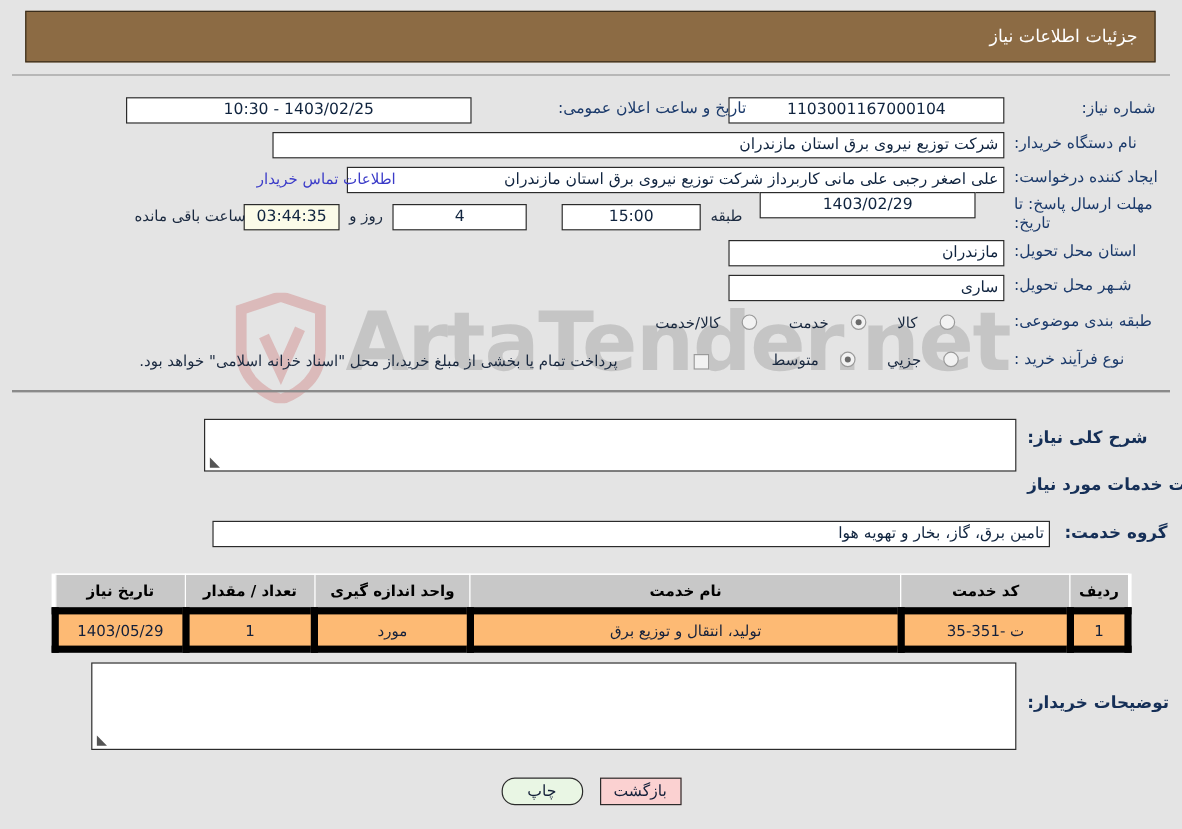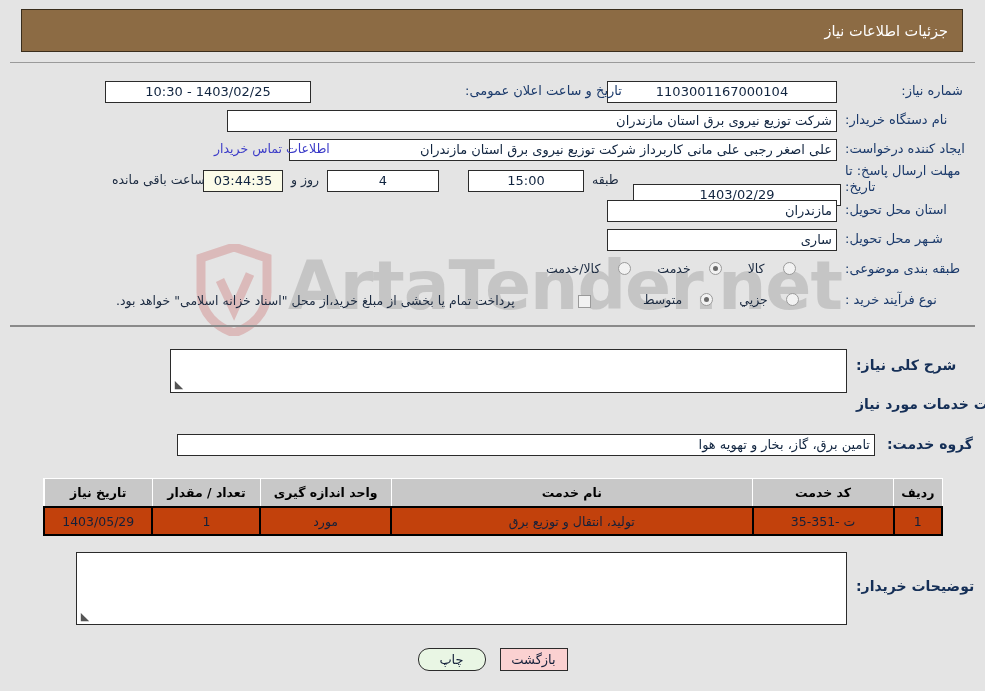--- a/index.html
+++ b/index.html
@@ -218,22 +218,22 @@
     background: #c8c8c8;
     border: 1px solid #ffffff;
     color: #000000;
     font-size: 12.5px;
     font-weight: bold;
     height: 27px;
     padding: 0 4px;
     text-align: center;
   }
   .tbl td {
-    background: #c2410c;
-    border: 2px solid #000000;
+    background: #fdba74;
+    border: 6px solid #000000;
     color: #14203a;
     font-size: 12.5px;
     height: 26px;
     padding: 0 4px;
     text-align: center;
   }
 
   
   .btns {
     position: absolute;
@@ -280,37 +280,37 @@
 <div class="panel"></div>
 
 <div class="row" style="left:845px; top:83px; width:118px; justify-content:flex-start; z-index:9;">
   <span class="lbl">شماره نیاز:</span>
 </div>
 <div class="fld" style="position:absolute; left:607px; top:81px; width:230px; z-index:9;">1103001167000104</div>
 
 <div class="row" style="left:465px; top:83px; z-index:9;">
   <span class="lbl">تاریخ و ساعت اعلان عمومی:</span>
 </div>
-<div class="fld" style="position:absolute; left:105px; top:81px; width:206px; z-index:9;">1403/02/25 - 10:30</div>
+<div class="fld" style="position:absolute; left:105px; top:81px; width:288px; z-index:9;">1403/02/25 - 10:30</div>
 
 <div class="row" style="left:845px; top:112px; z-index:9;">
   <span class="lbl">نام دستگاه خریدار:</span>
 </div>
 <div class="fld fld-r" style="position:absolute; left:227px; top:110px; width:610px; z-index:9;">شرکت توزیع نیروی برق استان مازندران</div>
 
 <div class="row" style="left:845px; top:141px; z-index:9;">
   <span class="lbl">ایجاد کننده درخواست:</span>
 </div>
 <div class="fld fld-r" style="position:absolute; left:289px; top:139px; width:548px; z-index:9;">علی اصغر رجبی علی مانی کاربرداز شرکت توزیع نیروی برق استان مازندران</div>
 <a class="linky" style="position:absolute; left:186px; top:141px; z-index:9;margin-left:28px;">اطلاعات تماس خریدار</a>
 
 <div class="row" style="left:845px; top:163px; width:118px; z-index:9;">
   <span class="lbl" style="line-height:16px; white-space:normal; width:118px; display:block;">مهلت ارسال پاسخ: تا تاریخ:</span>
 </div>
-<div class="fld" style="position:absolute; left:633px; top:184px; width:208px; z-index:9;">1403/02/29</div>
+<div class="fld" style="position:absolute; left:633px; top:160px; width:180px; z-index:9;">1403/02/29</div>
 <span class="plain" style="position:absolute; left:592px; top:172px; z-index:9;">طبقه</span>
 <div class="fld" style="position:absolute; left:468px; top:170px; width:116px; z-index:9;">15:00</div>
 <div class="fld" style="position:absolute; left:327px; top:170px; width:112px; z-index:9;">4</div>
 <span class="plain" style="position:absolute; left:291px; top:172px; z-index:9;">روز و</span>
 <div class="fld fld-timer" style="position:absolute; left:203px; top:170px; width:80px; z-index:9;">03:44:35</div>
 <span class="plain" style="position:absolute; left:112px; top:172px; z-index:9;">ساعت باقی مانده</span>
 
 <div class="row" style="left:845px; top:202px; z-index:9;">
   <span class="lbl">استان محل تحویل:</span>
 </div>

